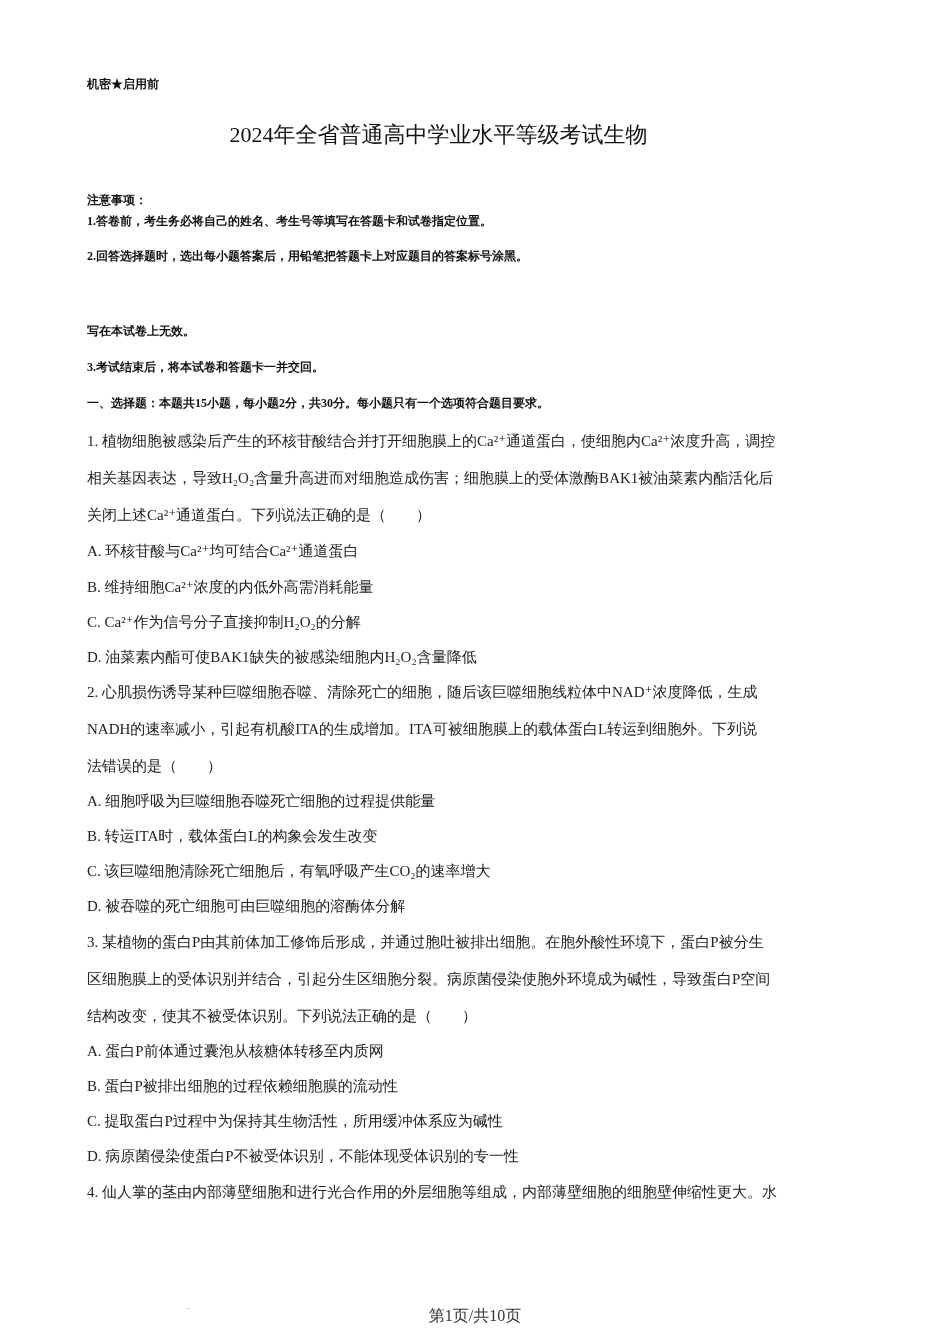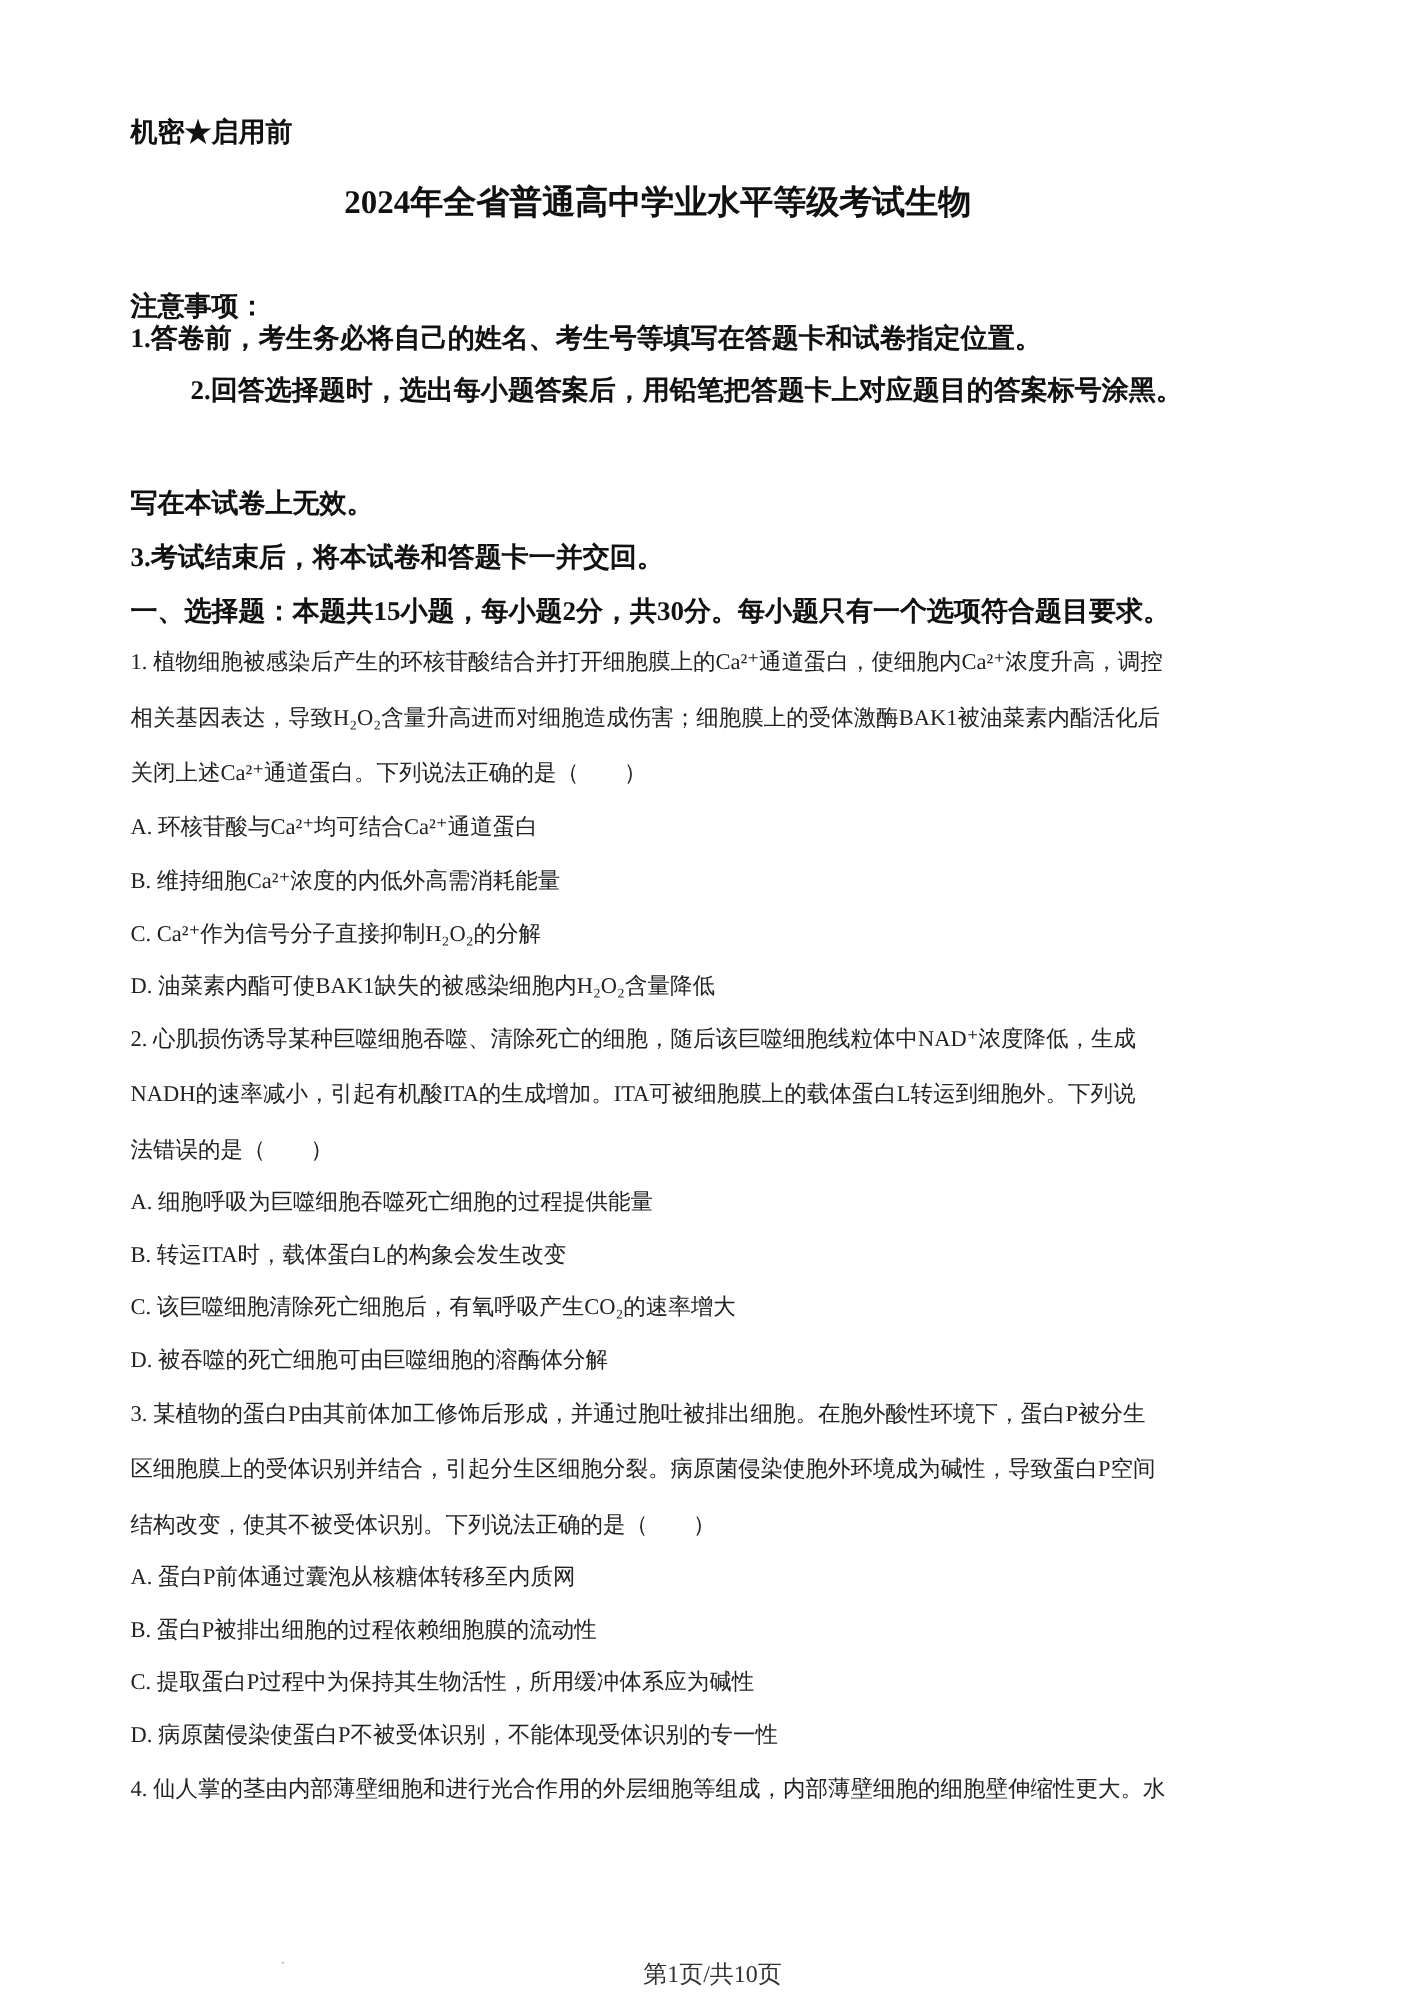--- a/index.html
+++ b/index.html
@@ -1,38 +1,38 @@
 <!DOCTYPE html>
 <html><head>
 <meta charset="utf-8">
 <style>
   html, body { margin: 0; padding: 0; background: #ffffff; }
   body { width: 950px; height: 1344px; position: relative; overflow: hidden;
          font-family: "Liberation Serif", "DejaVu Serif", serif; color: #1a1a1a; }
   .page { position: absolute; left: 0; top: 0; width: 950px; height: 1344px; }
   .line { position: absolute; left: 87px; white-space: nowrap; }
-  .bold { font-weight: bold; font-size: 18px; color: #111; }
+  .bold { font-weight: bold; font-size: 12px; color: #111; }
   .body-text { font-size: 15px; color: #222; }
   .title { position: absolute; top: 120px; left: 0; width: 877px; text-align: center;
-           font-size: 22px; font-weight: bold; color: #111; }
+           font-size: 22px; font-weight: normal; color: #111; }
   .footer { position: absolute; top: 1306px; left: 0; width: 950px; text-align: center;
             font-size: 16px; color: #333; }
   .dot { position: absolute; left: 188px; top: 1308px; width: 1px; height: 1px; background: #999; }
 </style>
 </head>
 <body>
 
 <div class="page">
 
   <div class="line bold" style="top:76px;">机密★启用前</div>
   <div class="title">2024年全省普通高中学业水平等级考试生物</div>
 
   <div class="line bold" style="top:192px;">注意事项：</div>
   <div class="line bold" style="top:213px;">1.答卷前，考生务必将自己的姓名、考生号等填写在答题卡和试卷指定位置。</div>
-  <div class="line bold" style="top:248px;margin-left:40px;">2.回答选择题时，选出每小题答案后，用铅笔把答题卡上对应题目的答案标号涂黑。</div>
+  <div class="line bold" style="top:248px;">2.回答选择题时，选出每小题答案后，用铅笔把答题卡上对应题目的答案标号涂黑。</div>
   <div class="line bold" style="top:323px;">写在本试卷上无效。</div>
   <div class="line bold" style="top:359px;">3.考试结束后，将本试卷和答题卡一并交回。</div>
 
   <div class="line bold" style="top:395px;">一、选择题：本题共15小题，每小题2分，共30分。每小题只有一个选项符合题目要求。</div>
 
   <div>
     <div class="line body-text" style="top:432px;">
       <span>1.</span>
       <span>植物细胞被感染后产生的环核苷酸结合并打开细胞膜上的Ca²⁺通道蛋白，使细胞内Ca²⁺浓度升高，调控</span>
     </div>

